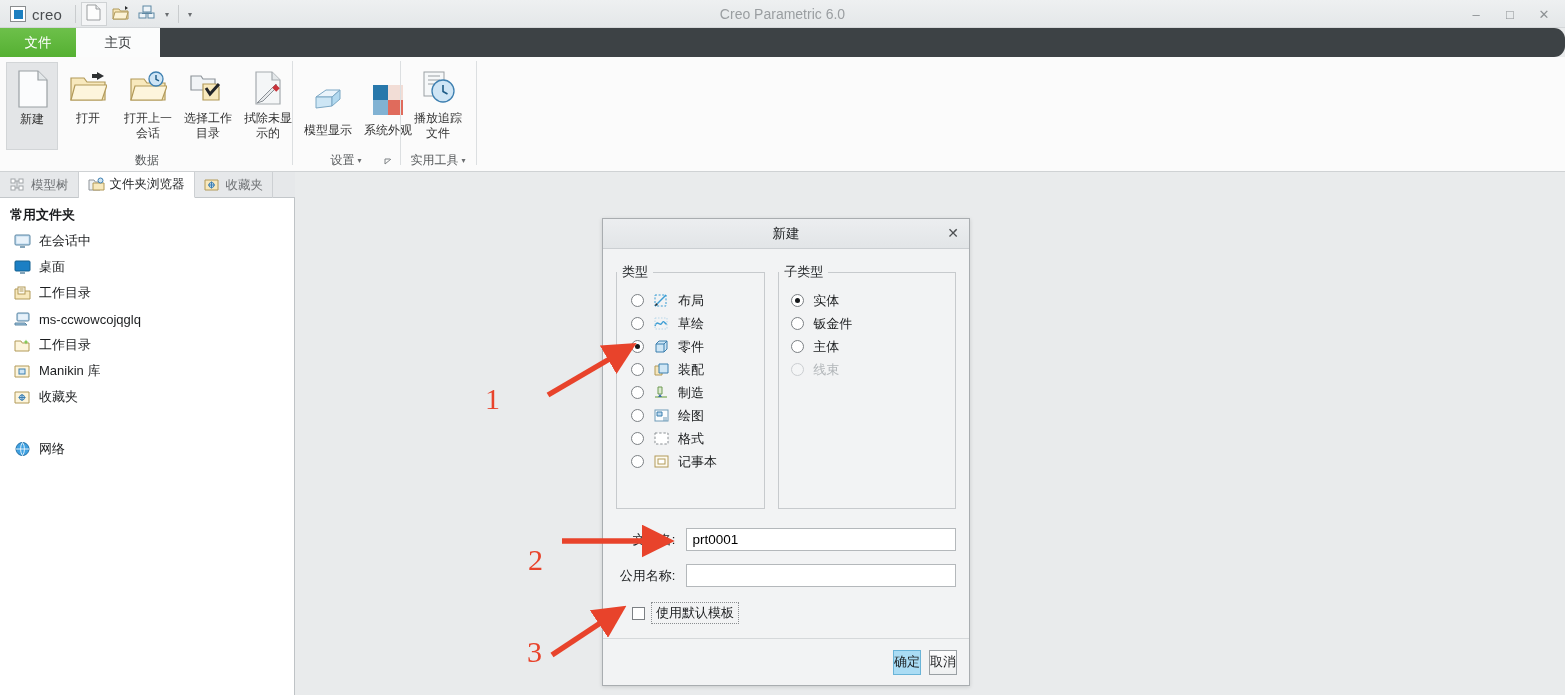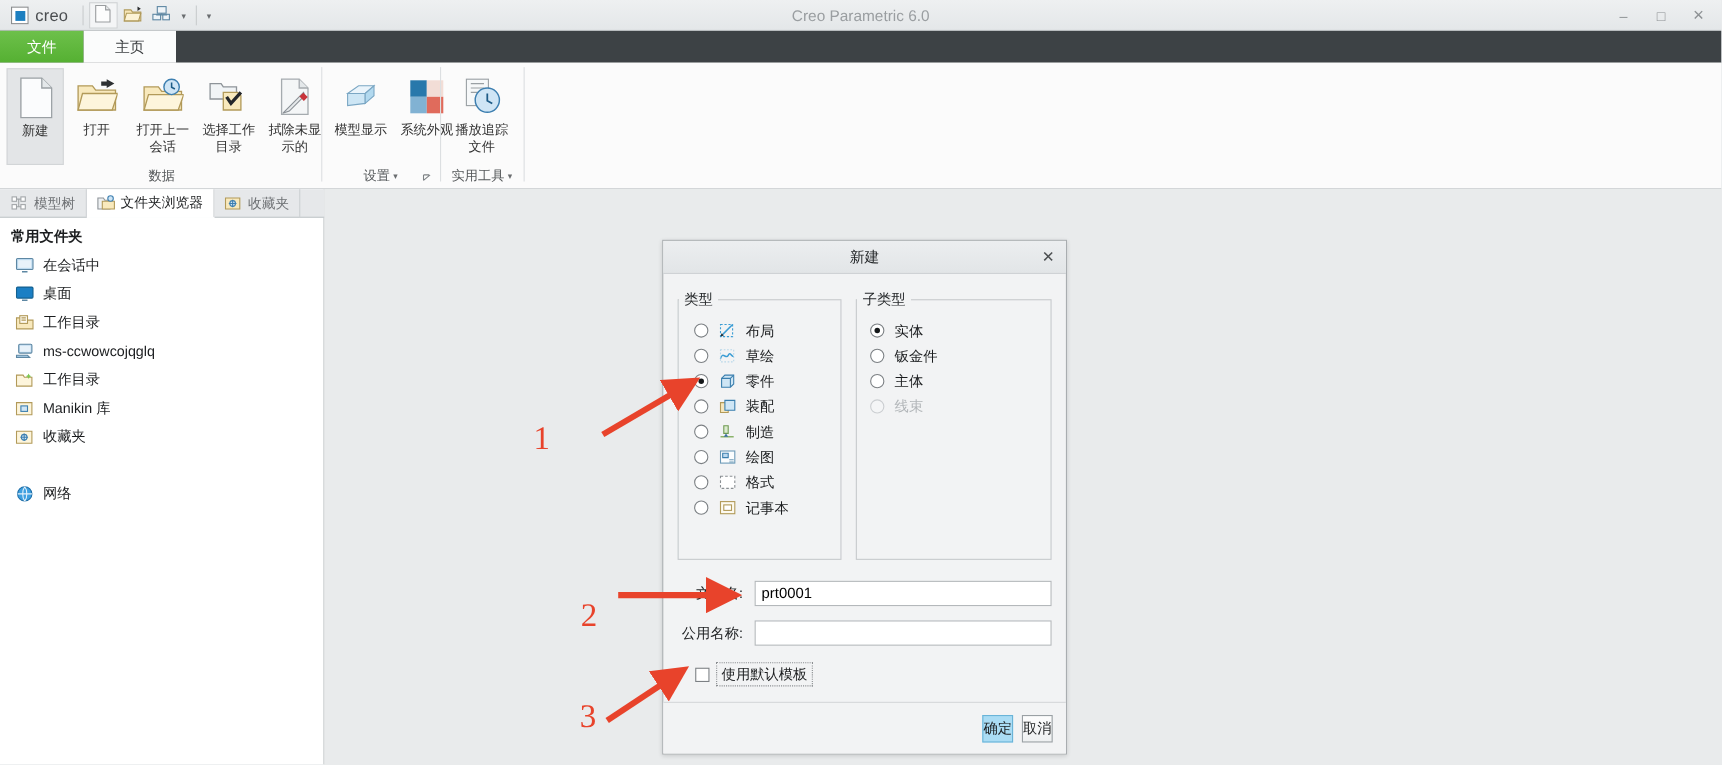--- a/index.html
+++ b/index.html
@@ -89,20 +89,21 @@
     color: #9a9ea1; font-size: 14px;
     pointer-events: none;
   }
 
   
   .tabbar {
     position: absolute;
     left: 0; top: 28px;
     width: 1565px; height: 29px;
     background: #3d4245;
+    border-radius: 11px;
   }
   .tab {
     position: absolute;
     top: 0; height: 29px;
     display: flex; align-items: center; justify-content: center;
     font-size: 13.5px;
   }
   .tab-file {
     left: 0; width: 76px;
     background: linear-gradient(180deg,#6dc04a 0%, #55b032 100%);
@@ -535,21 +536,21 @@
       </div>
     </div>
     <div class="rg-label">
       <span>数据</span>
     </div>
   </div>
 
   <div class="rg-divider" style="left:292px;"></div>
 
   <div class="rgroup" style="left:294px;width:104px;">
-    <div class="rg-items" style="padding-left:4px;">
+    <div class="rg-items" style="padding-left:4px;align-items:center;">
       <div class="rbtn">
         <span class="ico">
           <svg width="40" height="30" viewBox="0 0 40 30">
               <path d="M8 12l10-7h14l-8 7z" fill="#eaf4fb" stroke="#7ba7c4"></path>
               <path d="M8 12h16v9l-16 2z" fill="#cde6f5" stroke="#7ba7c4"></path>
               <path d="M24 12l8-7v9l-8 7z" fill="#b2d9ef" stroke="#7ba7c4"></path>
             </svg>
         </span>
         <span class="cap">模型显示</span>
       </div>

